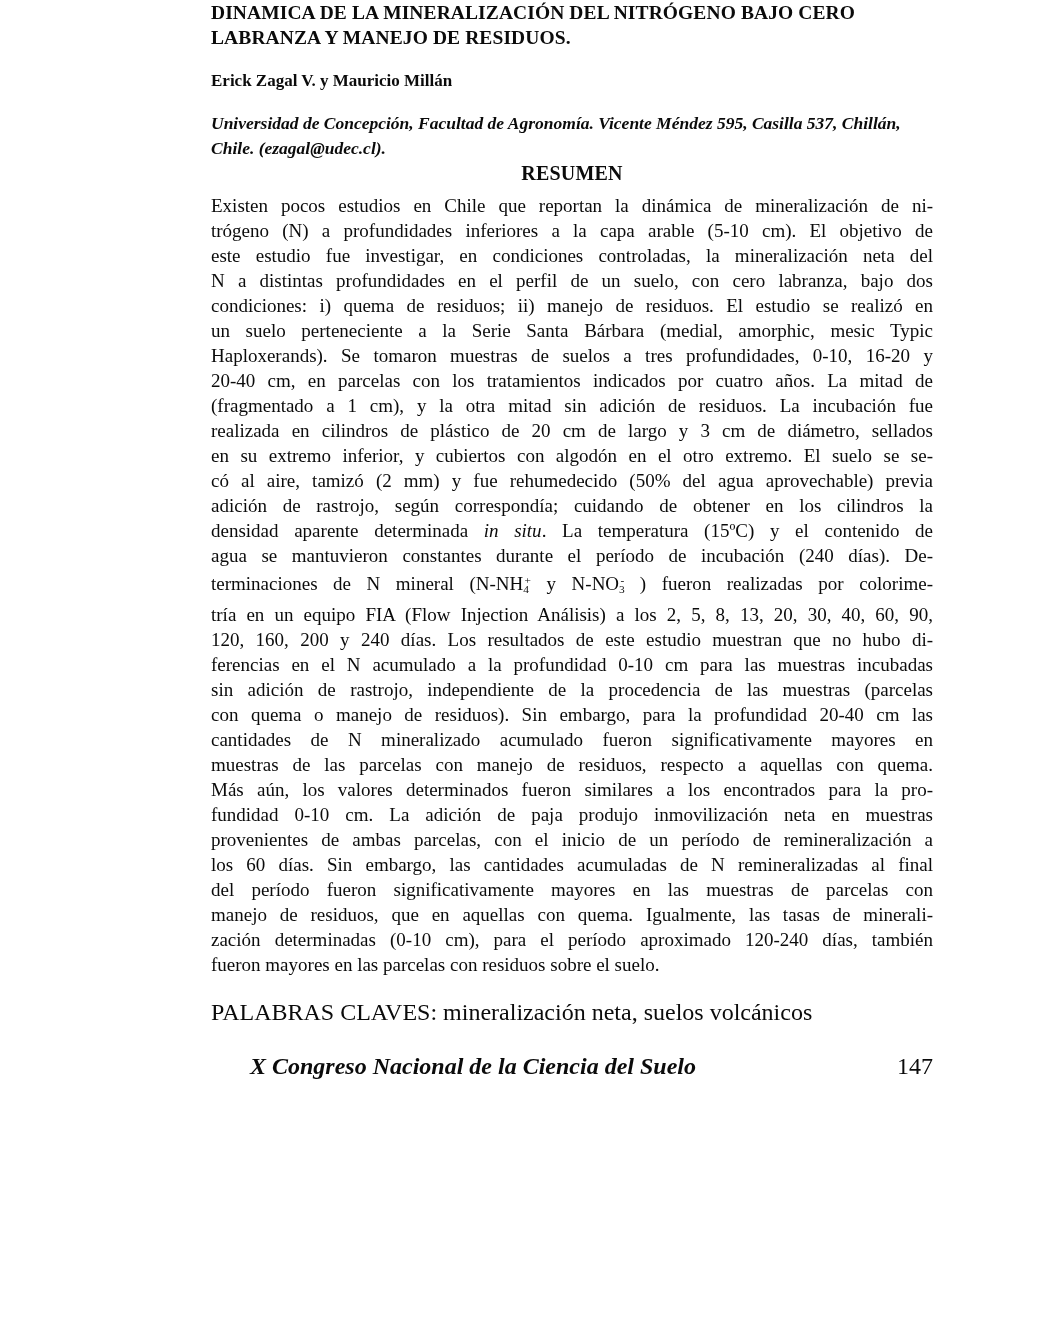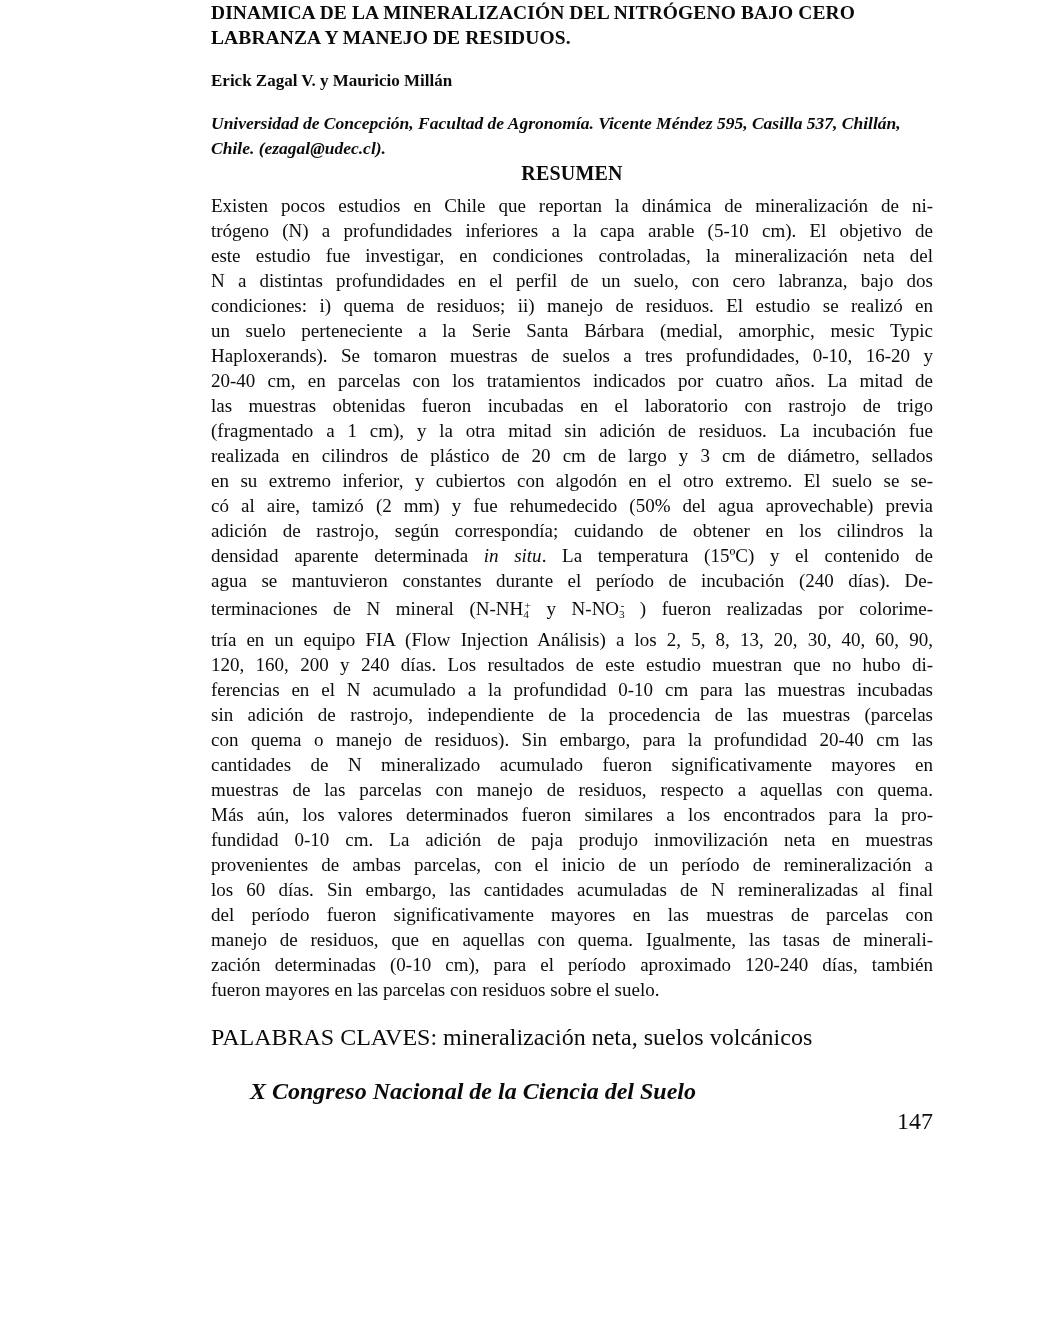--- a/index.html
+++ b/index.html
@@ -78,21 +78,20 @@
     font-weight: normal;
     font-size: 24px;
     line-height: 22px;
   }
   .footer {
     margin-top: 28px;
     font-size: 24px;
     line-height: 30px;
     display: flex;
     align-items: baseline;
-    flex-direction: column;
   }
   .footer-congress {
     font-weight: bold;
     font-style: italic;
     margin-left: 39px;
   }
   .footer-page {
     margin-left: auto;
   }
 </style>
@@ -117,21 +116,20 @@
 
   <div class="abstract">
       <div class="abs-line"><span>Existen pocos estudios en Chile que reportan la dinámica de mineralización de ni-</span></div>
       <div class="abs-line"><span>trógeno (N) a profundidades inferiores a la capa arable (5-10 cm). El objetivo de</span></div>
       <div class="abs-line"><span>este estudio fue investigar, en condiciones controladas, la mineralización neta del</span></div>
       <div class="abs-line"><span>N a distintas profundidades en el perfil de un suelo, con cero labranza, bajo dos</span></div>
       <div class="abs-line"><span>condiciones: i) quema de residuos; ii) manejo de residuos. El estudio se realizó en</span></div>
       <div class="abs-line"><span>un suelo perteneciente a la Serie Santa Bárbara (medial, amorphic, mesic Typic</span></div>
       <div class="abs-line"><span>Haploxerands). Se tomaron muestras de suelos a tres profundidades, 0-10, 16-20 y</span></div>
       <div class="abs-line"><span>20-40 cm, en parcelas con los tratamientos indicados por cuatro años. La mitad de</span></div>
-      <div class="abs-line"><span>las muestras obtenidas fueron incubadas en el laboratorio con rastrojo de trigo</span></div>
       <div class="abs-line"><span>(fragmentado a 1 cm), y la otra mitad sin adición de residuos. La incubación fue</span></div>
       <div class="abs-line"><span>realizada en cilindros de plástico de 20 cm de largo y 3 cm de diámetro, sellados</span></div>
       <div class="abs-line"><span>en su extremo inferior, y cubiertos con algodón en el otro extremo. El suelo se se-</span></div>
       <div class="abs-line"><span>có al aire, tamizó (2 mm) y fue rehumedecido (50% del agua aprovechable) previa</span></div>
       <div class="abs-line"><span>adición de rastrojo, según correspondía; cuidando de obtener en los cilindros la</span></div>
       <div class="abs-line"><span>densidad aparente determinada </span><span class="seg-i">in situ</span><span>. La temperatura (15ºC) y el contenido de</span></div>
       <div class="abs-line"><span>agua se mantuvieron constantes durante el período de incubación (240 días). De-</span></div>
       <div class="abs-line"><span>terminaciones de N mineral (N-NH</span><span class="seg-sub">4</span><span class="seg-sup">+</span><span> y N-NO</span><span class="seg-sub">3</span><span class="seg-sup">-</span><span> ) fueron realizadas por colorime-</span></div>
       <div class="abs-line"><span>tría en un equipo FIA (Flow Injection Análisis) a los 2, 5, 8, 13, 20, 30, 40, 60, 90,</span></div>
       <div class="abs-line"><span>120, 160, 200 y 240 días. Los resultados de este estudio muestran que no hubo di-</span></div>

